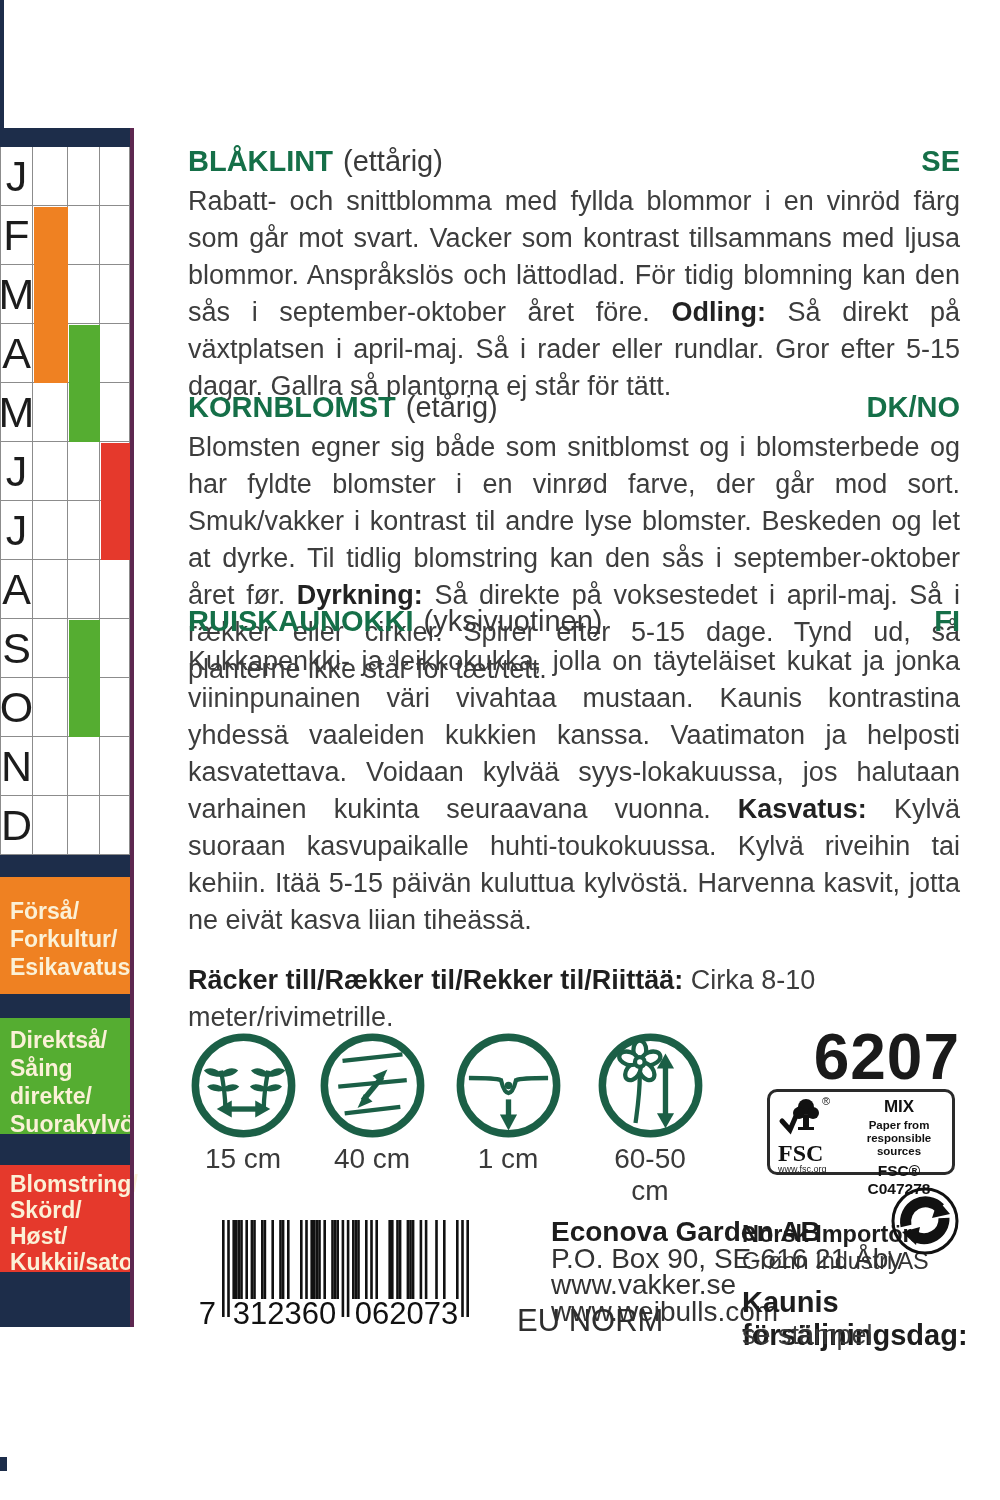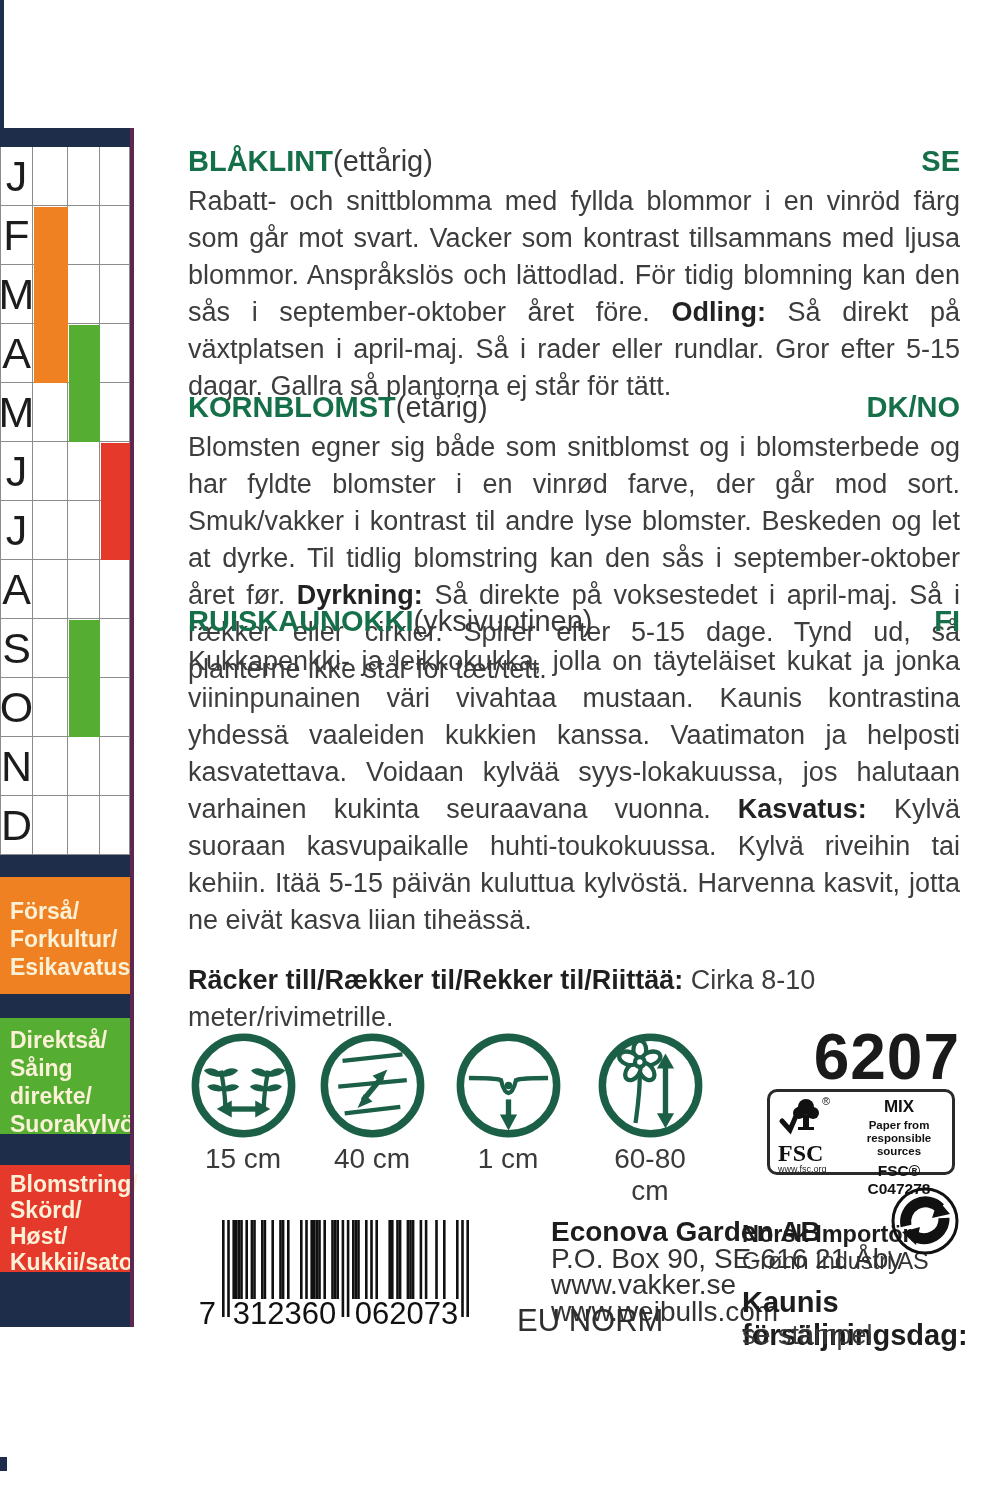--- a/index.html
+++ b/index.html
@@ -30,21 +30,21 @@
   #legend-direct{top:1018px;height:116px;background:#55ad31;padding-top:8px;}
   #legend-gap2{left:0;top:1134px;width:130px;height:31px;background:#1d2d4a;}
   #legend-bloom{top:1165px;height:107px;background:#e5392c;padding-top:6px;line-height:26px;}
   #side-footer{left:0;top:1272px;width:130px;height:55px;background:#1d2d4a;}
   #bottom-edge-mark{left:0;top:1457px;width:7px;height:14px;background:#1d2d4a;}
   
   .lang-section{left:188px;width:772px;}
   #section-se{top:145px;}
   #section-dkno{top:391px;}
   #section-fi{top:605px;}
-  .sec-head{display:flex;align-items:baseline;gap:0;font-size:29px;line-height:33px;}
+  .sec-head{display:flex;align-items:baseline;gap:10px;font-size:29px;line-height:33px;}
   .sec-title{font-weight:bold;color:#156f48;}
   .sec-sub{color:#3a3a3a;}
   .sec-region{margin-left:auto;font-weight:bold;color:#156f48;}
   .sec-body{margin-top:5px;font-size:27px;line-height:37px;color:#3d3d3d;text-align:justify;}
   .sec-body b{color:#222222;}
   #yield-line{left:188px;top:962px;width:772px;font-size:27px;line-height:37px;color:#3d3d3d;}
   #yield-line b{color:#1f1f1f;}
   
   .sow-icon{top:1032px;width:110px;text-align:center;color:#1b5f46;}
   .sow-icon svg{width:107px;height:107px;display:block;margin:0 auto;}
@@ -236,21 +236,21 @@
       <ellipse cx="0" cy="-11" rx="6" ry="9" transform="rotate(144)"></ellipse>
       <ellipse cx="0" cy="-11" rx="6" ry="9" transform="rotate(216)"></ellipse>
       <ellipse cx="0" cy="-11" rx="6" ry="9" transform="rotate(288)"></ellipse>
       <circle cx="0" cy="0" r="4.5"></circle>
     </g>
     <path d="M40 40 C40 58 38 70 36 85" fill="none" stroke="currentColor" stroke-width="4"></path>
     <path d="M64 32 L64 78" stroke="currentColor" stroke-width="5"></path>
     <polygon points="64,20 56,34 72,34" fill="currentColor"></polygon>
     <polygon points="64,90 56,76 72,76" fill="currentColor"></polygon>
   </svg>
-  <div class="sow-label">60-80 cm</div>
+  <div class="sow-label">60-50 cm</div>
 </div>
 
 <div class="abs" id="product-number">6207</div>
 
 <div class="abs" id="fsc-card">
   <div id="fsc-left">
     <span id="fsc-reg">®</span>
     <svg width="46" height="40" viewBox="0 0 46 40">
       <path d="M4 24 L12 33 L21 12" fill="none" stroke="#111" stroke-width="5" stroke-linecap="round"></path>
       <circle cx="28" cy="10" r="8" fill="#111"></circle>

